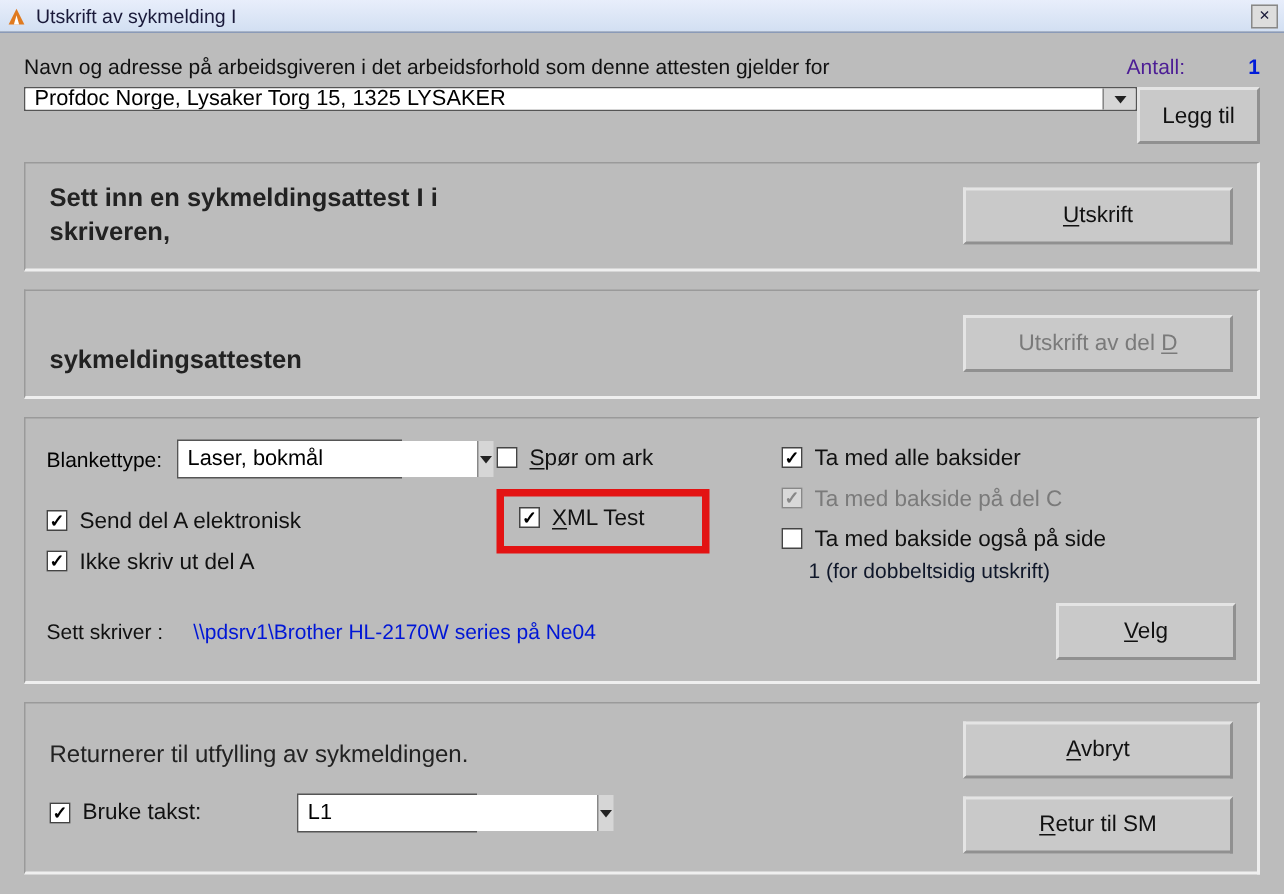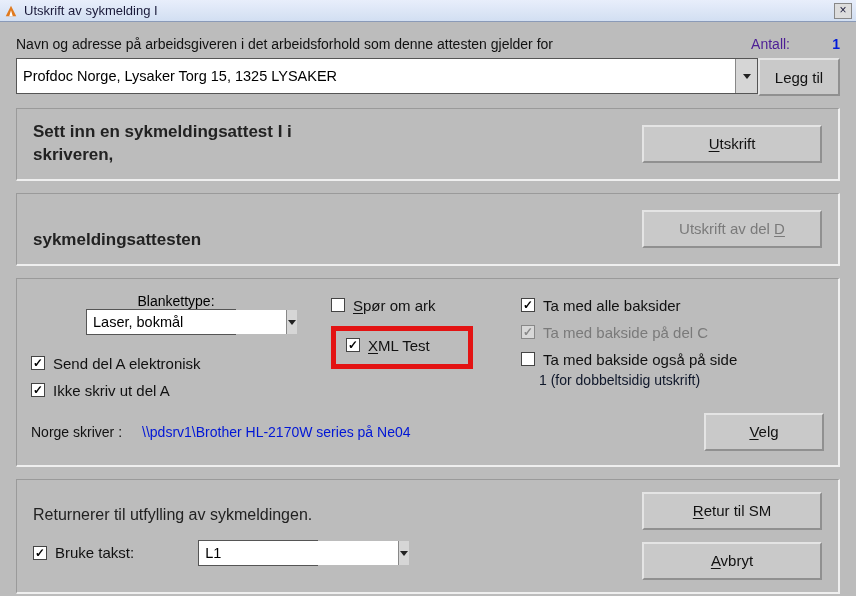--- a/index.html
+++ b/index.html
@@ -44,21 +44,21 @@
     display: flex; align-items: center; margin-bottom: 6px;
   }
   .toprow .lbl { flex: 1; color: #111; }
   .antall-label { color: #4c1d95; margin-right: 20px; }
   .antall-value { color: #001bd9; font-weight: bold; width: 30px; text-align: right; }
   .addr-row { display: flex; align-items: stretch; margin-bottom: 12px; }
   .combo {
     border: 1px solid #555;
     background: #fff;
     display: flex; align-items: center;
-    height: 36px;
+    height: 16px;
   }
   .combo input[type=text]{
     border:none; outline:none; flex:1; height:100%;
     padding: 0 6px; font-size:14.5px; background:#fff;
   }
   .combo .arrow {
     width: 22px; height: 100%;
     border-left: 1px solid #888;
     background: #d6d6d6;
     display:flex; align-items:center; justify-content:center;
@@ -85,21 +85,21 @@
     border-bottom: 2px solid #efefef;
     background: #bcbcbc;
     padding: 12px 16px;
     margin-bottom: 12px;
   }
   .panel-row { display:flex; align-items:center; }
   .panel-title { font-size: 17px; font-weight: bold; color:#222; line-height:1.35; }
   .panel-right-btn { margin-left:auto; width: 180px; }
   .u { text-decoration: underline; text-decoration-thickness:1px; text-underline-offset:2px; }
   .opts-panel { padding: 14px 14px 14px 14px; }
-  .opts-top { display:flex; align-items:center; margin-bottom:10px;flex-direction:column; }
+  .opts-top { display:flex; align-items:center; margin-bottom:10px; }
   .opts-top .opt-lbl { margin-right: 10px; }
   .small-combo { width: 150px; height: 26px; margin-right: 40px; }
   .chk-col {
     display:flex; flex-direction:column; gap:10px;
   }
   .chk-line { display:flex; align-items:center; gap:8px; font-size:15px; color:#111; white-space:nowrap; }
   .chk-line.disabled { color:#7a7a7a; }
   .chkbox {
     width:14px; height:14px; border:1px solid #444; background:#fff;
     display:inline-flex; align-items:center; justify-content:center;
@@ -253,21 +253,21 @@
           <label class="chk-line">
             <span class="chkbox"></span>
             <span>Ta med bakside også på side</span>
           </label>
           <div class="sub-note">1 (for dobbeltsidig utskrift)</div>
         </div>
       </div>
     </div>
 
     <div class="printer-row">
-      <span class="pl">Norge skriver :</span>
+      <span class="pl">Sett skriver :</span>
       <span class="pp">\\pdsrv1\Brother HL-2170W series på Ne04</span>
       <div class="btn3d big" style="margin-left:auto; width:120px;">
         <span><span class="u">V</span>elg</span>
       </div>
     </div>
   </div>
 
   <div class="panel return-panel">
     <div class="ret-flex">
       <div style="flex:1">
@@ -284,22 +284,22 @@
             <div class="arrow">
               <svg viewBox="0 0 10 10">
                   <polygon points="1,3 9,3 5,8" fill="#222"></polygon>
                 </svg>
             </div>
           </div>
         </div>
       </div>
       <div class="ret-stack">
         <div class="btn3d big ret-right">
+          <span><span class="u">A</span>vbryt</span>
+        </div>
+        <div class="btn3d big ret-right">
           <span><span class="u">R</span>etur til SM</span>
         </div>
-        <div class="btn3d big ret-right">
-          <span><span class="u">A</span>vbryt</span>
-        </div>
       </div>
     </div>
   </div>
 
 </div>
 
 </body></html>

